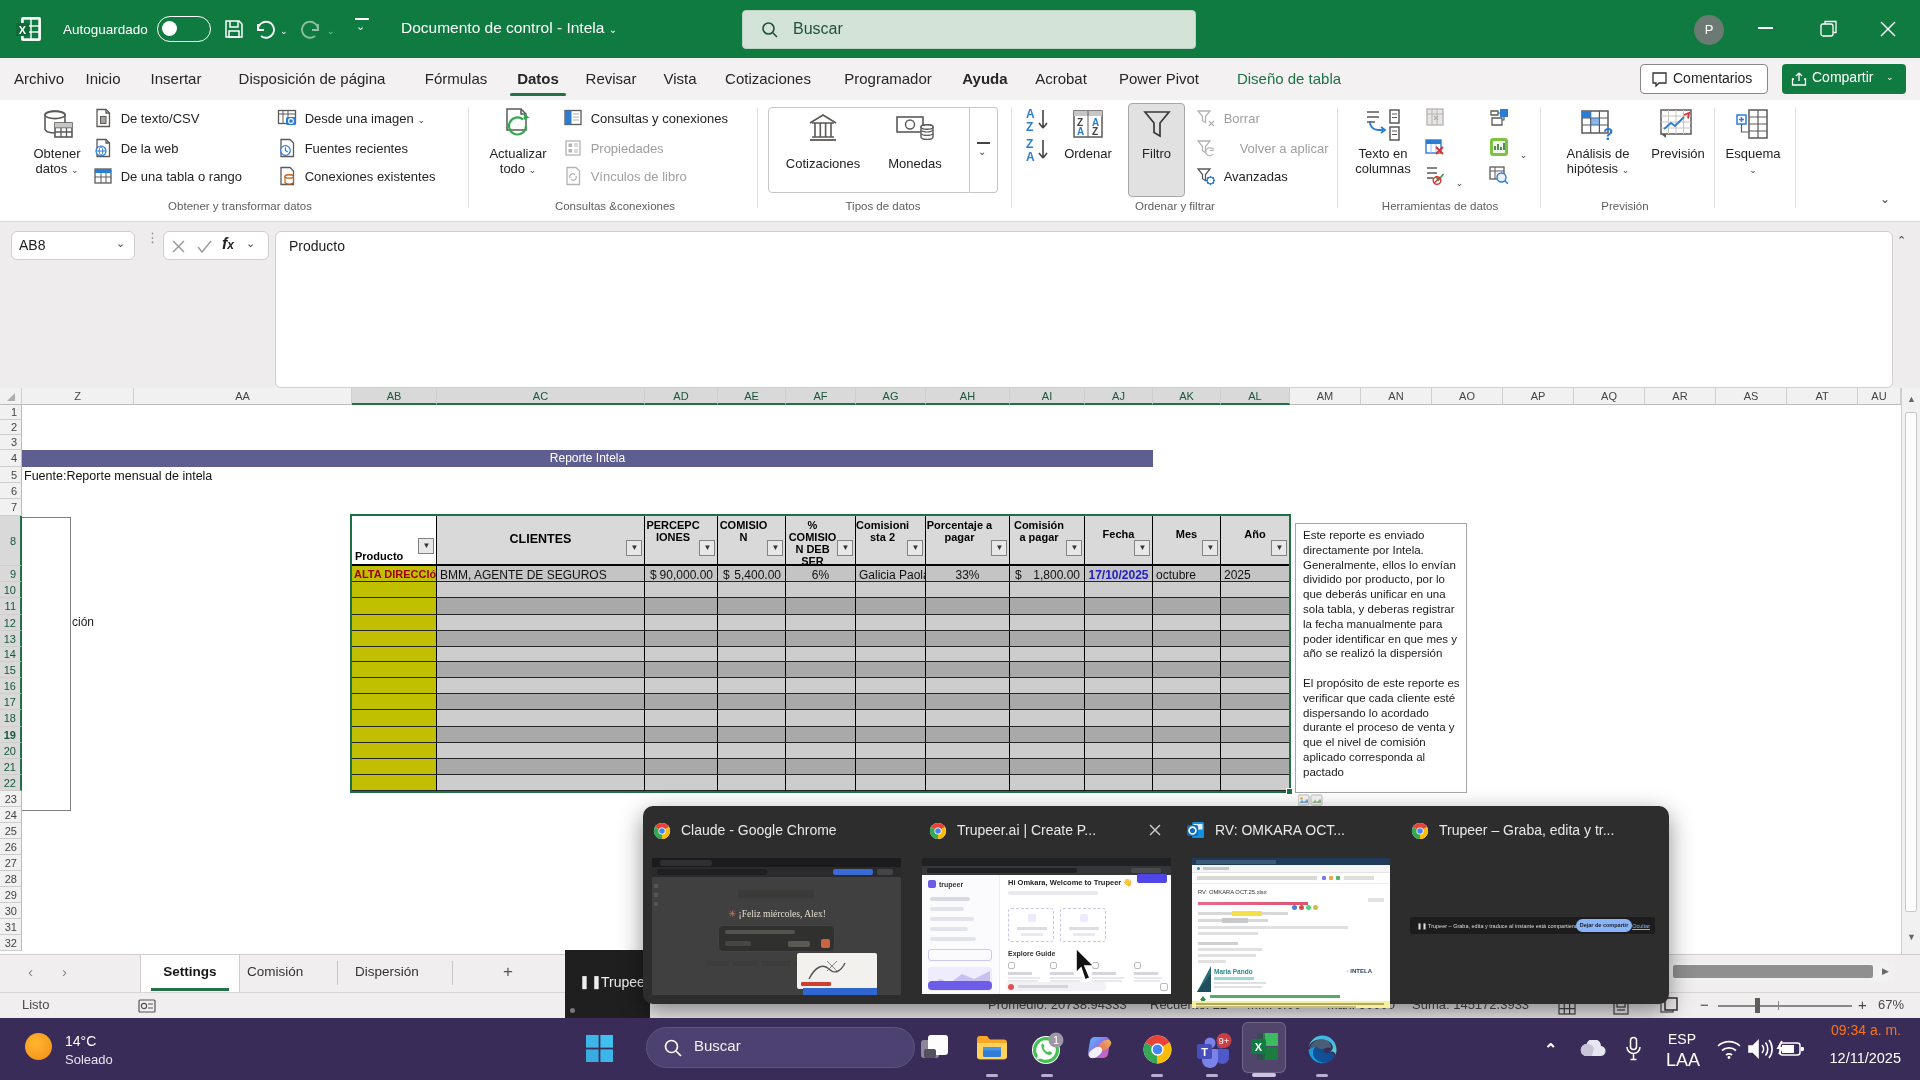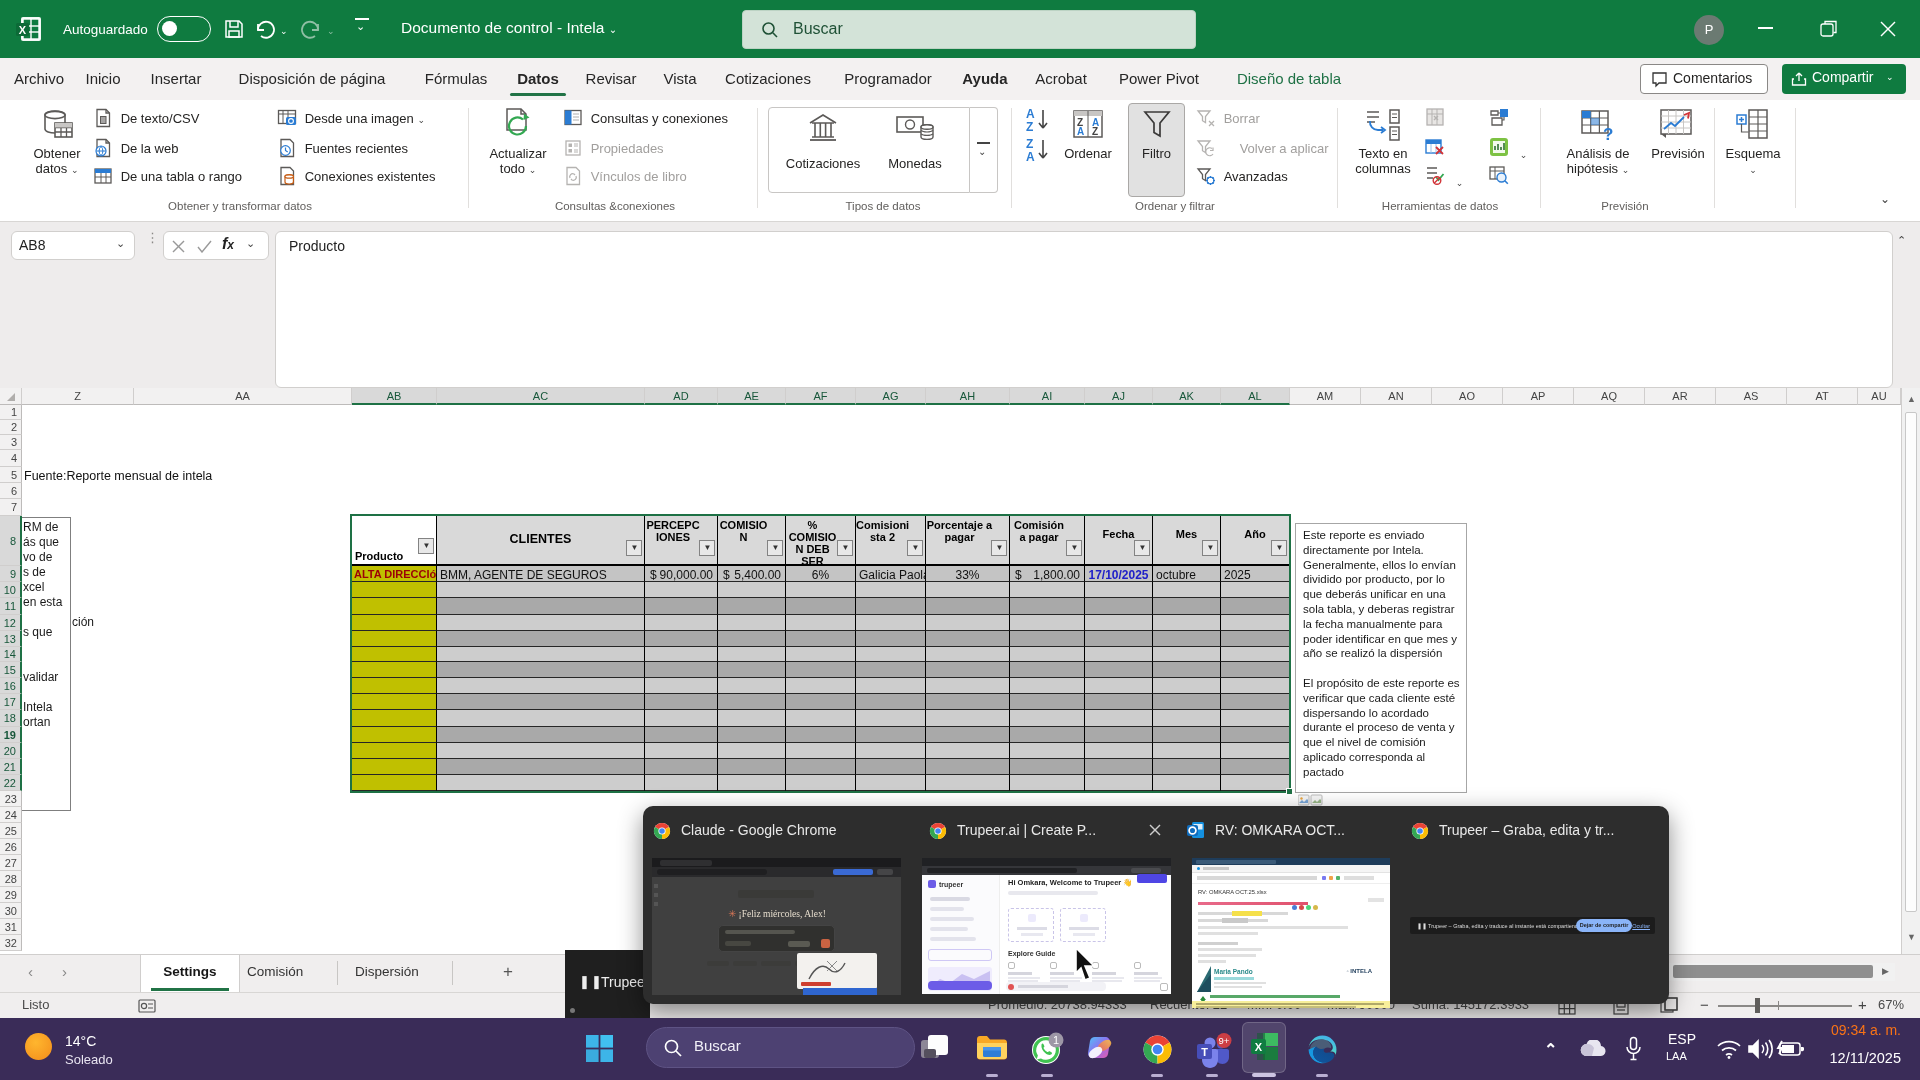--- a/index.html
+++ b/index.html
@@ -502,24 +502,24 @@
     <div class="rowhead" style="top:435px;height:16px;line-height:16px;">25</div>
     <div class="rowhead" style="top:451px;height:16px;line-height:16px;">26</div>
     <div class="rowhead" style="top:467px;height:16px;line-height:16px;">27</div>
     <div class="rowhead" style="top:483px;height:16px;line-height:16px;">28</div>
     <div class="rowhead" style="top:499px;height:16px;line-height:16px;">29</div>
     <div class="rowhead" style="top:515px;height:16px;line-height:16px;">30</div>
     <div class="rowhead" style="top:531px;height:16px;line-height:16px;">31</div>
     <div class="rowhead" style="top:547px;height:16px;line-height:16px;">32</div>
     </div>
 
+    <div class="abs" style="left:22px;top:62px;width:1131px;height:17px;background:#5e5e90;color:#fff;font-size:12px;text-align:center;line-height:17px;">Reporte Intela</div>
     <div class="abs" style="left:24px;top:81px;font-size:12.5px;color:#111;">Fuente:Reporte mensual de intela</div>
 
     <div class="abs" style="left:22px;top:129px;width:49px;height:294px;background:#fff;border:1px solid #7f7f7f;border-left:none;overflow:hidden;"></div>
-    <div class="abs" style="left:23px;top:132px;width:47px;font-size:12px;color:#1a1a1a;line-height:15px;overflow:hidden;">RM de<br>ás que<br>vo de<br>s de<br>xcel<br>en esta<br><br>s que<br><br><br>validar<br><br>Intela<br>ortan</div>
     <div class="abs" style="left:72px;top:227px;font-size:12px;color:#1a1a1a;">ción</div>
 
     <div class="abs" style="left:1295px;top:135px;width:172px;height:270px;background:#fff;border:1px solid #a6a6a6;"></div>
     <div class="abs" style="left:1303px;top:140px;width:160px;font-size:11.5px;color:#1a1a1a;line-height:14.8px;">Este reporte es enviado directamente por Intela. Generalmente, ellos lo envían dividido por producto, por lo que deberás unificar en una sola tabla, y deberas registrar la fecha manualmente para poder identificar en que mes y año se realizó la dispersión<br><br>El propósito de este reporte es verificar que cada cliente esté dispersando lo acordado durante el proceso de venta y que el nivel de comisión aplicado corresponda al pactado</div>
     <svg class="abs" style="left:1298px;top:406px" width="26" height="12" viewBox="0 0 26 12">
         <rect x="0" y="1" width="11" height="10" rx="1" fill="#f5f5f5" stroke="#bbb" stroke-width="1"></rect>
         <circle cx="3.5" cy="4.5" r="1.2" fill="#e8a33d"></circle>
         <path d="M1 9 l3-3 2 2 3-3 1 1 v3 z" fill="#7aa7d8"></path>
         <rect x="13" y="1" width="11" height="10" rx="1" fill="#f5f5f5" stroke="#bbb" stroke-width="1"></rect>
         <path d="M14 9 l3-3 2 2 3-3 1 1 v3 z" fill="#9ab88a"></path>
@@ -1162,21 +1162,21 @@
     <div class="abs" style="left:1544px;top:22px;color:#fff;font-size:16px;font-weight:bold;">⌃</div>
     <svg class="abs" style="left:1580px;top:22px" width="26" height="18" viewBox="0 0 26 18">
       <path d="M7 16 a6 6 0 0 1 -.5-12 a7.5 7.5 0 0 1 14.5 2 a5 5 0 0 1 -1 10 z" fill="#e8e6f0"></path>
       <path d="M7 16 a6 6 0 0 1 -.5-12 a7.5 7.5 0 0 1 7.5 4 l-2 8z" fill="#c9c4d8"></path>
     </svg>
     <svg class="abs" style="left:1625px;top:18px" width="17" height="26" viewBox="0 0 17 26" fill="none" stroke="#fff" stroke-width="1.5">
       <rect x="5.5" y="1.5" width="6" height="12" rx="3"></rect>
       <path d="M2 11 a6.5 6.5 0 0 0 13 0 M8.5 18 v5 M5.5 23.5 h6"></path>
     </svg>
     <div class="abs" style="left:1668px;top:13px;color:#fff;font-size:14px;">ESP</div>
-    <div class="abs" style="left:1666px;top:32px;color:#fff;font-size:11px;">LAA</div>
+    <div class="abs" style="left:1666px;top:32px;color:#fff;font-size:18px;">LAA</div>
     <svg class="abs" style="left:1716px;top:20px" width="26" height="22" viewBox="0 0 26 22" fill="none" stroke="#fff" stroke-width="1.7">
       <path d="M2 8 a16 16 0 0 1 22 0 M6 12.5 a10.5 10.5 0 0 1 14 0 M10 17 a5 5 0 0 1 6 0"></path>
       <circle cx="13" cy="19.5" r="1.4" fill="#fff" stroke="none"></circle>
     </svg>
     <svg class="abs" style="left:1747px;top:19px" width="26" height="24" viewBox="0 0 26 24" fill="none" stroke="#fff" stroke-width="1.6">
       <path d="M2 9 h4 l5-5 v16 l-5-5 h-4 z" fill="#fff"></path>
       <path d="M15 8 a6 6 0 0 1 0 8 M18.5 5.5 a10.5 10.5 0 0 1 0 13 M22 3 a14.5 14.5 0 0 1 0 18"></path>
     </svg>
     <svg class="abs" style="left:1776px;top:21px" width="28" height="20" viewBox="0 0 28 20" fill="none" stroke="#fff" stroke-width="1.5">
       <rect x="4" y="4" width="20" height="12" rx="2.5"></rect>

